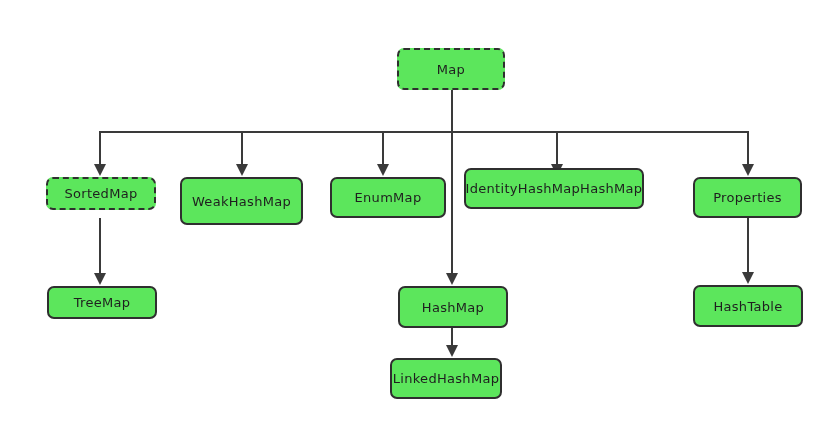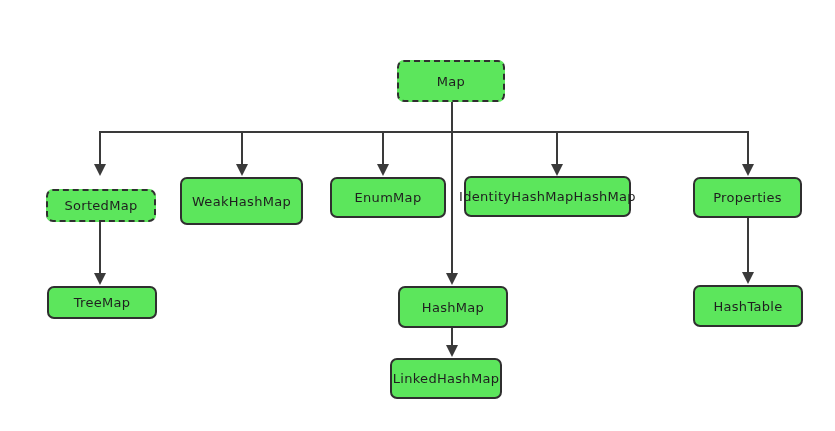--- a/index.html
+++ b/index.html
@@ -32,21 +32,20 @@
     align-items: center;
     justify-content: center;
     font-size: 13px;
     color: #1f1f1f;
     letter-spacing: 0.3px;
     text-align: center;
     white-space: nowrap;
   }
   .node.dashed {
     border-style: dashed;
-    margin-top: 12px;
   }
 </style>
 </head>
 <body>
 
 <div class="canvas">
 
   <svg class="connectors" viewBox="0 0 835 431" xmlns="http://www.w3.org/2000/svg">
     <defs>
       <marker id="arrow" markerUnits="userSpaceOnUse" markerWidth="14" markerHeight="14" refX="9" refY="6" orient="auto">
@@ -78,21 +77,21 @@
   </div>
 
   <div class="node" style="left:180px; top:177px; width:123px; height:48px">
     <span>WeakHashMap</span>
   </div>
 
   <div class="node" style="left:330px; top:177px; width:116px; height:41px">
     <span>EnumMap</span>
   </div>
 
-  <div class="node" style="left:464px; top:176px; width:167px; height:41px">
+  <div class="node" style="left:464px; top:168px; width:180px; height:41px">
     <span>IdentityHashMapHashMap</span>
   </div>
 
   <div class="node" style="left:693px; top:177px; width:109px; height:41px">
     <span>Properties</span>
   </div>
 
   <div class="node" style="left:47px;  top:286px; width:110px; height:33px">
     <span>TreeMap</span>
   </div>

